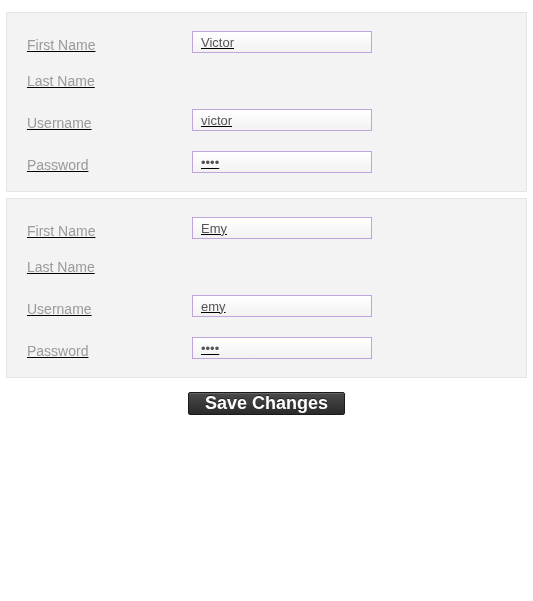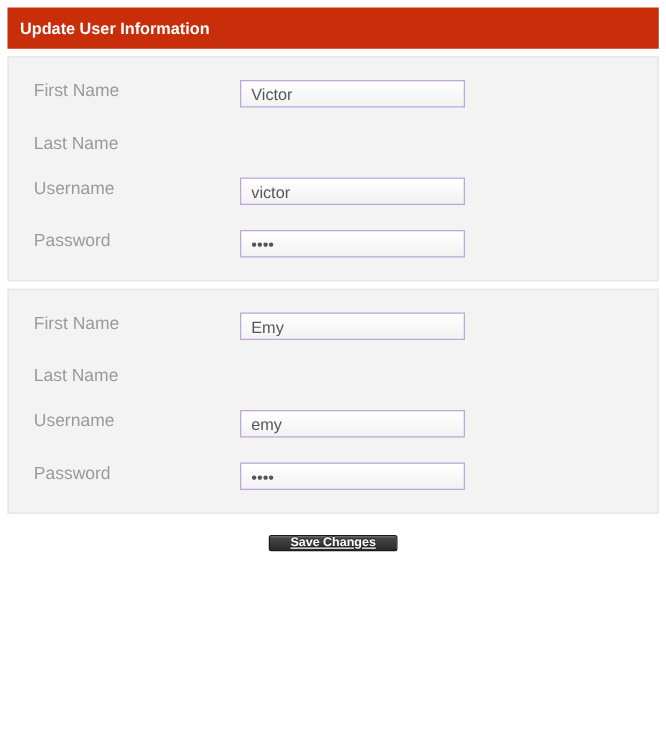--- a/index.html
+++ b/index.html
@@ -22,22 +22,23 @@
     padding: 9px 10px;
   }
   .panel {
     background: #f3f3f3;
     border: 1px solid #e4e4e4;
     margin-top: 6px;
     padding: 18px 10px 10px 10px;
   }
   .row {
     display: flex;
-    align-items: flex-start;
+    align-items: flex-end;
     margin-bottom: 20px;
+    text-decoration: underline;
   }
   .row:last-child { margin-bottom: 8px; }
   .label {
     width: 175px;
     padding-left: 10px;
     color: #9a9a9a;
     font-size: 14px;
   }
   .field {
     width: 180px;
@@ -53,38 +54,34 @@
   .btnrow {
     text-align: center;
     margin-top: 14px;
     margin-bottom: 6px;
   }
   .btn {
     display: inline-block;
     background: linear-gradient(#4a4a4a, #2a2a2a);
     color: #fff;
     font-weight: bold;
-    font-size: 10px;
+    font-size: 18px;
     border: 1px solid #1a1a1a;
     border-radius: 2px;
     padding: 0 16px;
     cursor: pointer;
     text-shadow: 0 -1px 0 rgba(0,0,0,0.5);
     box-shadow: inset 0 1px 0 rgba(255,255,255,0.15);
-    text-decoration: underline;
   }
 </style>
 </head>
 <body>
 
 <div class="page">
 
-  <div class="header">
-    <span>Update User Information</span>
-  </div>
 
   <div class="panel">
     <div class="row">
       <div class="label">First Name</div>
       <input class="field" type="text" value="Victor" style="">
     </div>
     <div class="row">
       <div class="label">Last Name</div>
     </div>
     <div class="row">

